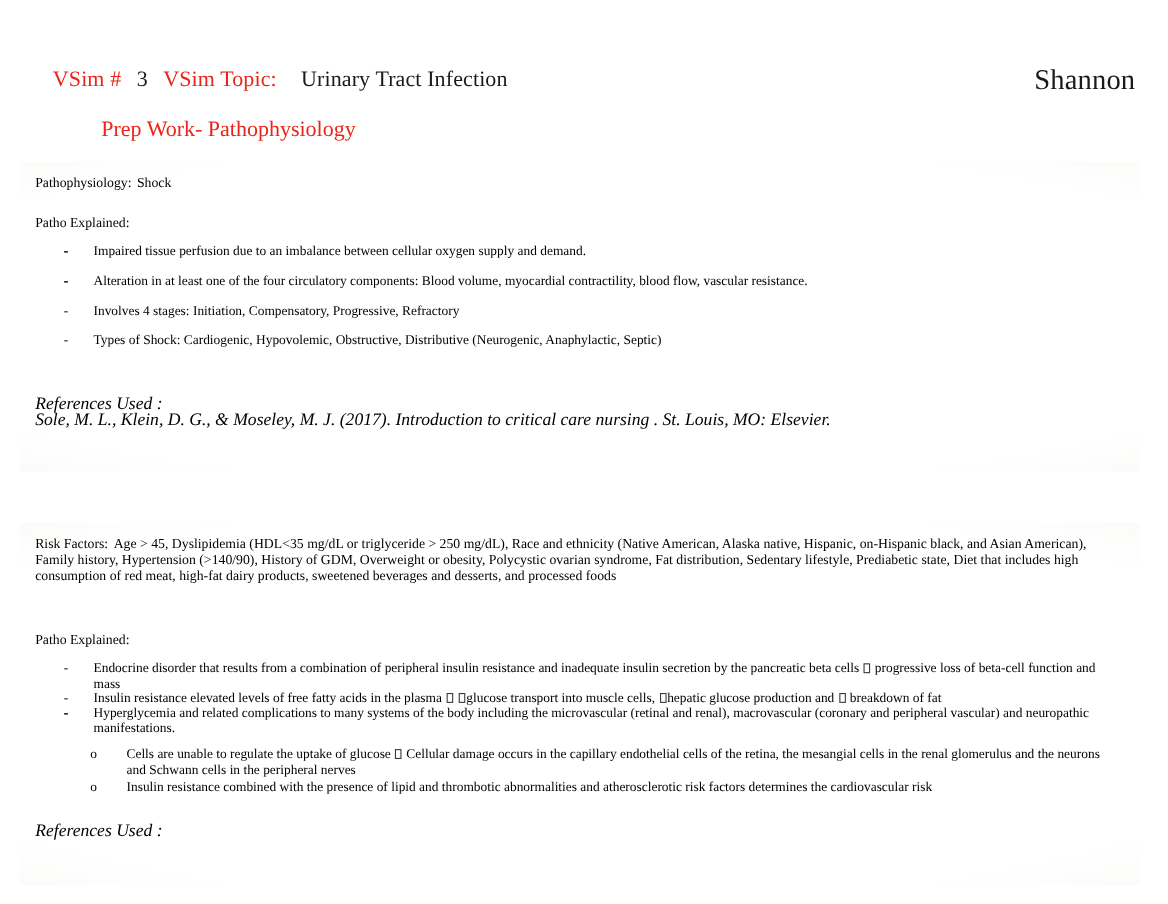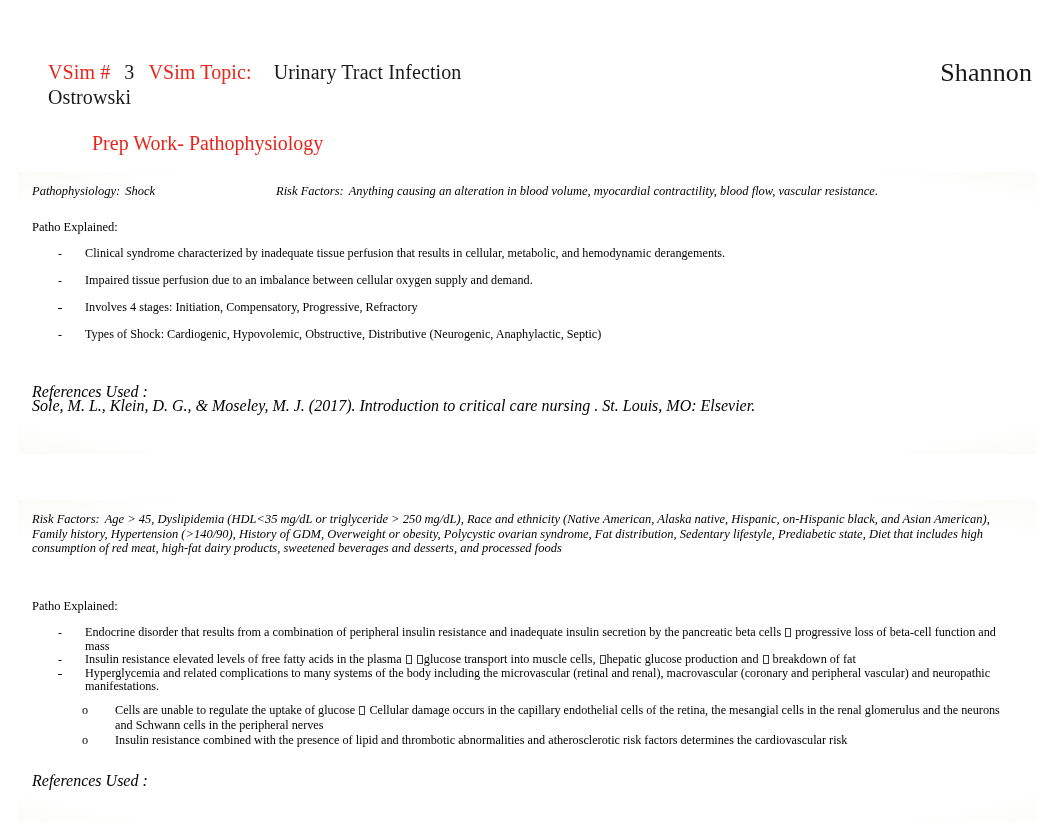--- a/index.html
+++ b/index.html
@@ -61,21 +61,20 @@
   }
   #panel-shock { margin-top: 17px; height: 282px; }
   #panel-diabetes { margin-top: 46px; height: 330px; }
 
   
   .meta-row {
     display: flex;
     align-items: flex-start;
     font-size: 12.5px;
     line-height: 14.5px;
-    font-style: italic;
   }
   .meta-left {
     width: 244px;
     flex: 0 0 244px;
     padding-top: 0px;
   }
   .meta-right {
     flex: 1 1 auto;
     padding-right: 4px;
   }
@@ -152,45 +151,39 @@
   .refs .ref-body { margin-top: 0px; }
 </style>
 </head>
 <body>
 
 <div class="header">
   <div class="title-line">
     <span class="student-name">Shannon</span>
     <span class="red">VSim #</span><span class="sp-sm"></span><span class="blk">3</span><span class="sp-sm"></span><span class="red">VSim Topic:</span><span class="sp-md"></span><span class="blk">Urinary Tract Infection</span>
   </div>
-  <div class="title-line">
-    <span class="blk">Ostrowski</span>
-  </div>
   <div class="subtitle">Prep Work- Pathophysiology</div>
 </div>
 
 <div class="panel" id="panel-shock">
   <div class="panel-inner">
 
     <div class="meta-row">
       <div class="meta-left">
         <span class="lbl">Pathophysiology:</span><span class="gap-2"></span><span>Shock</span>
       </div>
-      <div class="meta-right">
-        <span class="lbl">Risk Factors:</span><span class="gap-2"></span><span>Anything causing an alteration in blood volume, myocardial contractility, blood flow, vascular resistance.</span>
-      </div>
     </div>
 
     <div class="patho-explained">Patho Explained:</div>
 
     <ul class="dash-list">
-      <li><span class="mark">-</span><span>Clinical syndrome characterized by inadequate tissue perfusion that results in cellular, metabolic, and hemodynamic derangements.</span></li>
+      <li><span class="mark">-</span></li>
       <li><span class="mark">-</span><span>Impaired tissue perfusion due to an imbalance between cellular oxygen supply and demand.</span></li>
       <li><span class="mark">-</span></li>
-      <li><span class="mark">-</span></li>
+      <li><span class="mark">-</span><span>Alteration in at least one of the four circulatory components: Blood volume, myocardial contractility, blood flow, vascular resistance.</span></li>
       <li><span class="mark">-</span><span>Involves 4 stages: Initiation, Compensatory, Progressive, Refractory</span></li>
       <li><span class="mark">-</span><span>Types of Shock: Cardiogenic, Hypovolemic, Obstructive, Distributive (Neurogenic, Anaphylactic, Septic)</span></li>
     </ul>
 
     <div class="refs">
       <div>References Used :</div>
       <div class="ref-body">Sole, M. L., Klein, D. G., &amp; Moseley, M. J. (2017).  Introduction to critical care nursing . St. Louis, MO: Elsevier.</div>
     </div>
 
   </div>

